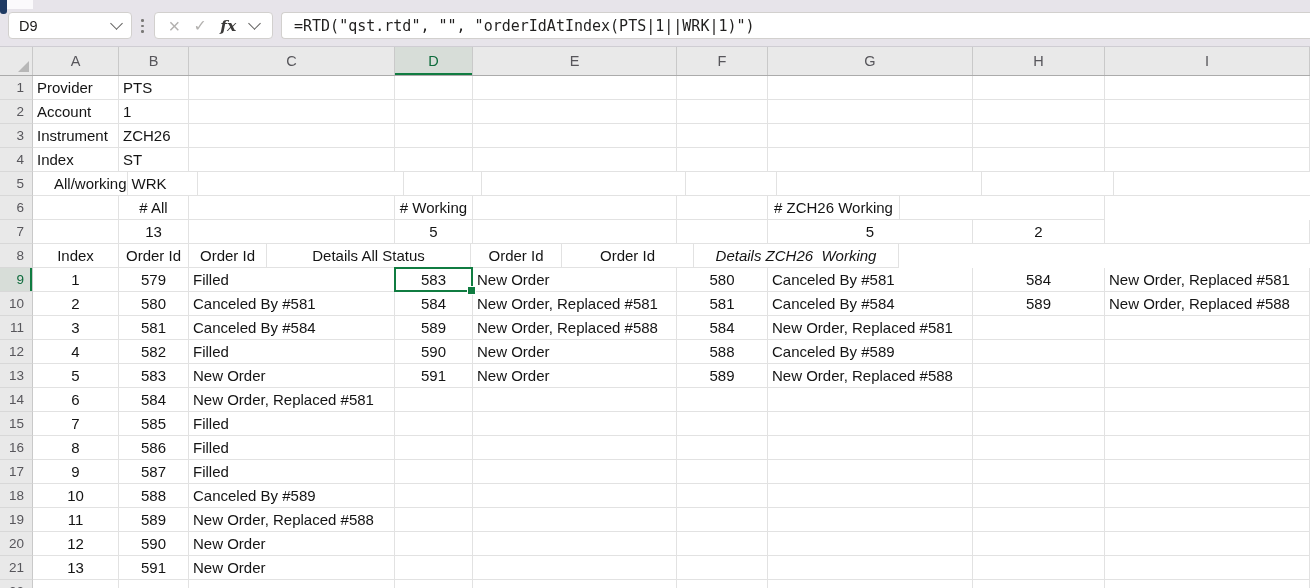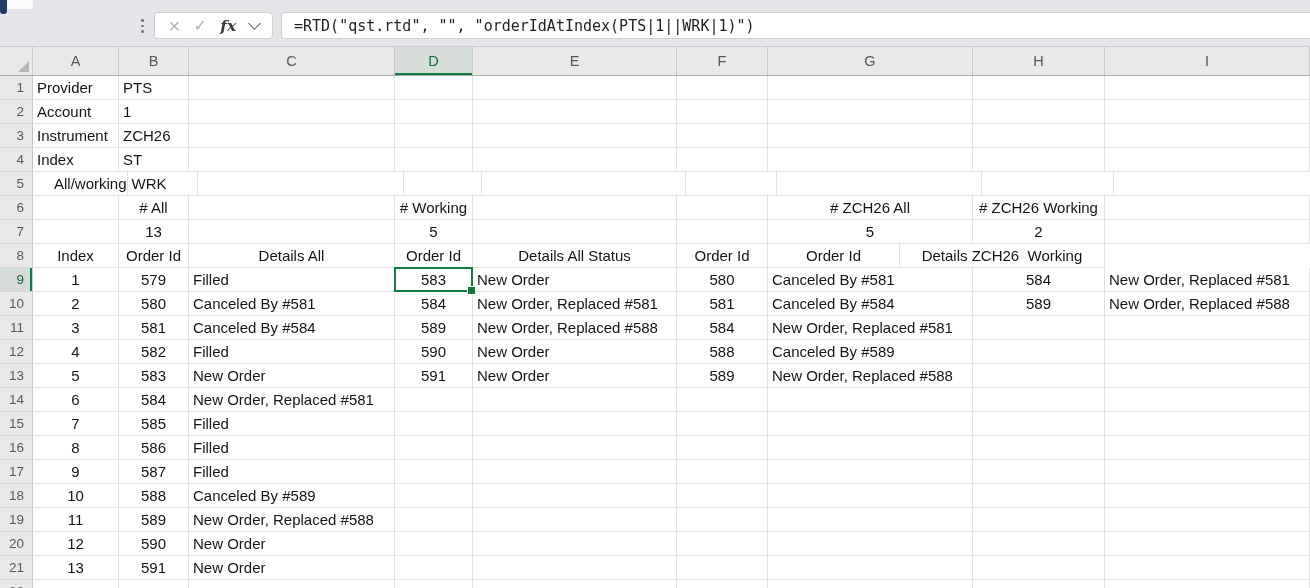--- a/index.html
+++ b/index.html
@@ -68,20 +68,26 @@
   .selborder{position:absolute;inset:-1px;border:2px solid #107C41;pointer-events:none;z-index:3;}
   .fillhandle{position:absolute;right:-4px;bottom:-4px;width:7px;height:7px;background:#107C41;border:1px solid #fff;z-index:4;}
 </style>
 </head>
 <body>
 
 <div class="topbar">
   <div class="navy-frag"></div>
   <div class="white-gap"></div>
 
+  <div class="inputbox namebox">
+    <span class="nb-text">D9</span>
+    <span class="chev-wrap">
+        <i class="chev"></i>
+      </span>
+  </div>
 
   <div class="dots">
     <i></i>
       <i></i>
       <i></i>
   </div>
 
   <div class="inputbox fxgroup">
     <span class="icon-x">×</span>
     <span class="icon-check">✓</span>
@@ -171,46 +177,44 @@
         <div class="cell al" style="flex: 0 0 205px;"></div>
       </div>
       <div class="grid-row">
         <div class="row-h">6</div>
         <div class="cell ac" style="flex: 0 0 86px;"></div>
         <div class="cell ac" style="flex: 0 0 70px;"># All</div>
         <div class="cell ac" style="flex: 0 0 206px;"></div>
         <div class="cell ac" style="flex: 0 0 78px;"># Working</div>
         <div class="cell ac" style="flex: 0 0 204px;"></div>
         <div class="cell ac" style="flex: 0 0 91px;"></div>
-        <div class="cell ac" style="flex: 0 0 205px;"># ZCH26 All</div>
         <div class="cell ac" style="flex: 0 0 132px;"># ZCH26 Working</div>
         <div class="cell ac" style="flex: 0 0 205px;"></div>
       </div>
       <div class="grid-row">
         <div class="row-h">7</div>
         <div class="cell ac" style="flex: 0 0 86px;"></div>
         <div class="cell ac" style="flex: 0 0 70px;">13</div>
         <div class="cell ac" style="flex: 0 0 206px;"></div>
         <div class="cell ac" style="flex: 0 0 78px;">5</div>
         <div class="cell ac" style="flex: 0 0 204px;"></div>
         <div class="cell ac" style="flex: 0 0 91px;"></div>
         <div class="cell ac" style="flex: 0 0 205px;">5</div>
         <div class="cell ac" style="flex: 0 0 132px;">2</div>
         <div class="cell ac" style="flex: 0 0 205px;"></div>
       </div>
       <div class="grid-row">
         <div class="row-h">8</div>
         <div class="cell ac" style="flex: 0 0 86px;">Index</div>
         <div class="cell ac" style="flex: 0 0 70px;">Order Id</div>
-        <div class="cell ac" style="flex: 0 0 206px;">Details All</div>
         <div class="cell ac" style="flex: 0 0 78px;">Order Id</div>
         <div class="cell ac" style="flex: 0 0 204px;">Details All Status</div>
         <div class="cell ac" style="flex: 0 0 91px;">Order Id</div>
         <div class="cell ac" style="flex: 0 0 132px;">Order Id</div>
-        <div class="cell ac" style="flex: 0 0 205px;">Details ZCH26  Working</div>
+        <div class="cell ac" style="flex: 0 0 205px; font-style: italic;">Details ZCH26  Working</div>
       </div>
       <div class="grid-row">
         <div class="row-h sel">9</div>
         <div class="cell ac" style="flex: 0 0 86px;">1</div>
         <div class="cell ac" style="flex: 0 0 70px;">579</div>
         <div class="cell al" style="flex: 0 0 206px;">Filled</div>
         <div class="cell ac" style="flex: 0 0 78px;">583<div class="selborder"></div><div class="fillhandle"></div></div>
         <div class="cell al" style="flex: 0 0 204px;">New Order</div>
         <div class="cell ac" style="flex: 0 0 91px;">580</div>
         <div class="cell al" style="flex: 0 0 205px;">Canceled By #581</div>

